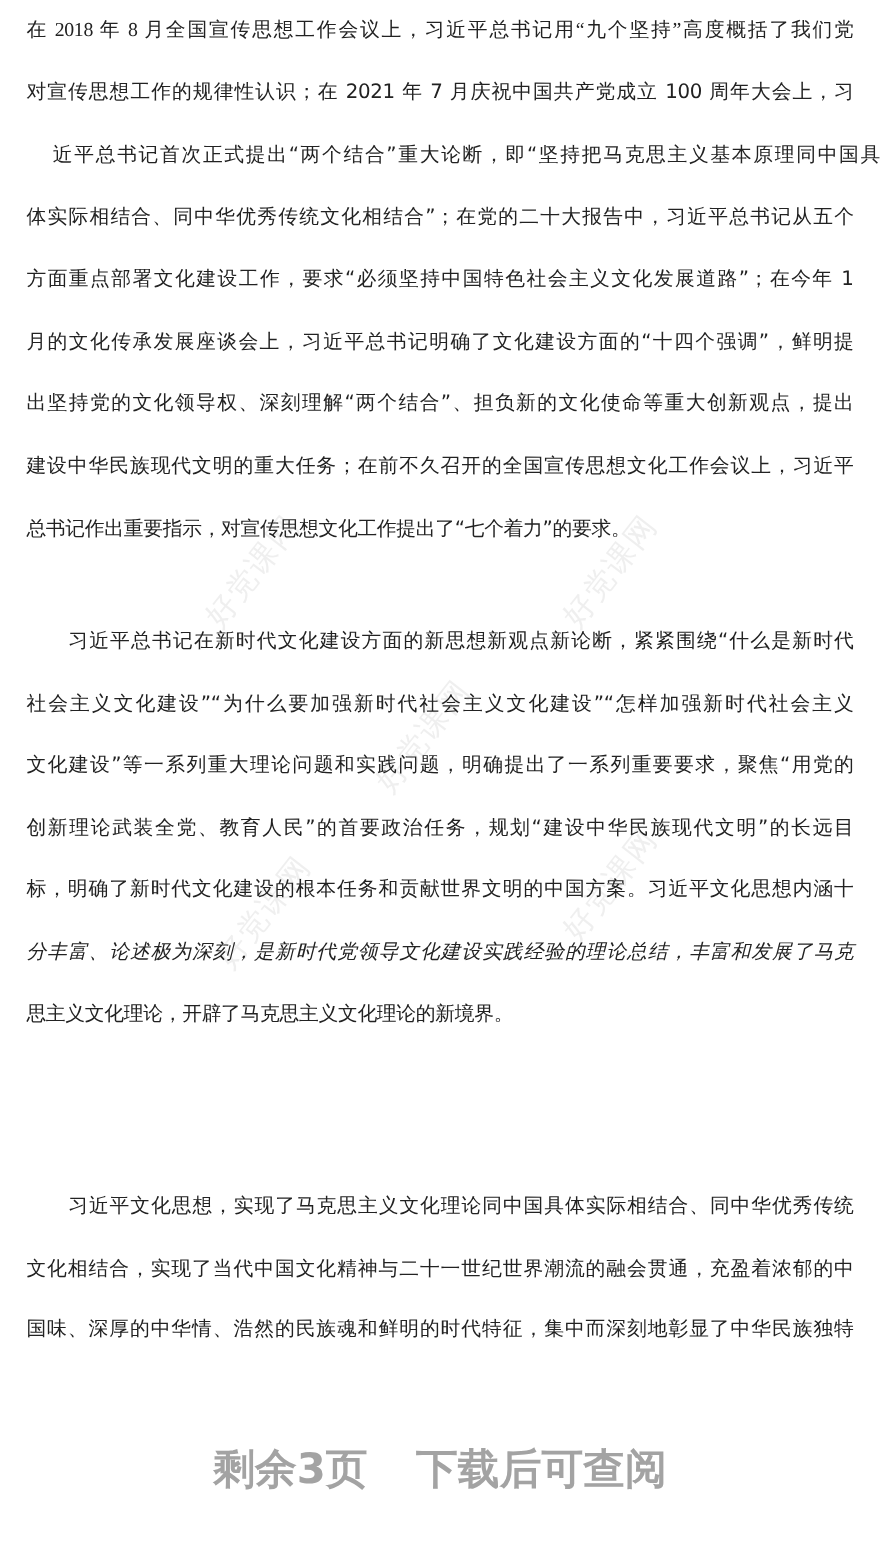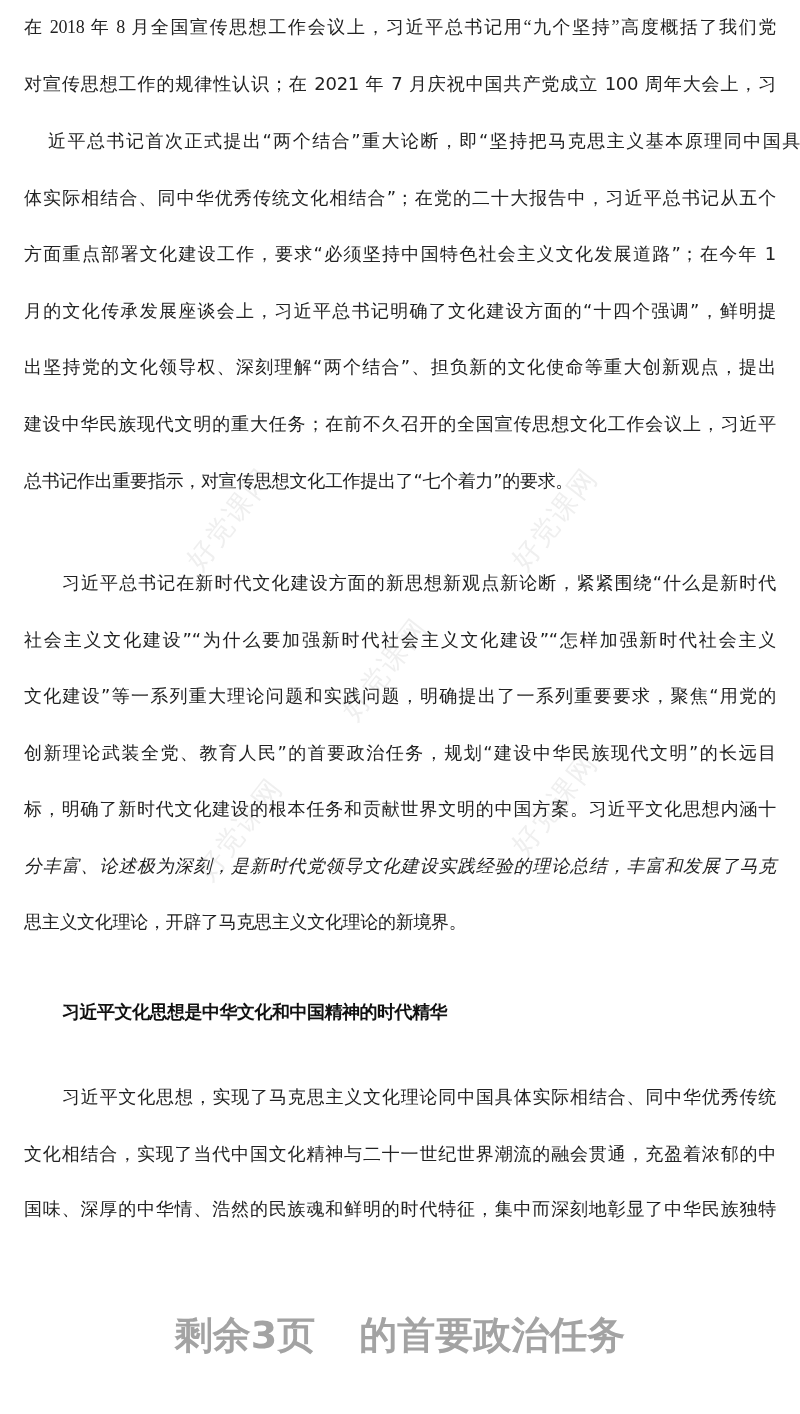--- a/index.html
+++ b/index.html
@@ -104,25 +104,24 @@
   <div>
     <div class="line indent" style="top:571px;">习近平总书记在新时代文化建设方面的新思想新观点新论断，紧紧围绕“什么是新时代</div>
     <div class="line" style="top:628px;">社会主义文化建设”“为什么要加强新时代社会主义文化建设”“怎样加强新时代社会主义</div>
     <div class="line" style="top:684px;">文化建设”等一系列重大理论问题和实践问题，明确提出了一系列重要要求，聚焦“用党的</div>
     <div class="line" style="top:741px;">创新理论武装全党、教育人民”的首要政治任务，规划“建设中华民族现代文明”的长远目</div>
     <div class="line" style="top:797px;">标，明确了新时代文化建设的根本任务和贡献世界文明的中国方案。习近平文化思想内涵十</div>
     <div class="line" style="top:854px;font-style:italic;">分丰富、论述极为深刻，是新时代党领导文化建设实践经验的理论总结，丰富和发展了马克</div>
     <div class="line last" style="top:910px;">思主义文化理论，开辟了马克思主义文化理论的新境界。</div>
   </div>
 
-  <div class="heading">习近平文化思想是中华文化和中国精神的时代精华</div>
 
   <div>
     <div class="line indent" style="top:1085px;">习近平文化思想，实现了马克思主义文化理论同中国具体实际相结合、同中华优秀传统</div>
     <div class="line" style="top:1142px;">文化相结合，实现了当代中国文化精神与二十一世纪世界潮流的融会贯通，充盈着浓郁的中</div>
     <div class="line" style="top:1198px;font-family:Liberation Mono, monospace;">国味、深厚的中华情、浩然的民族魂和鲜明的时代特征，集中而深刻地彰显了中华民族独特</div>
   </div>
 
   <div class="footer-banner">
-    <span>剩余3页</span><span class="gap"></span><span>的首要政治任务</span>
+    <span>剩余3页</span><span class="gap"></span><span>下载后可查阅</span>
   </div>
 
 </div>
 
 </body></html>

